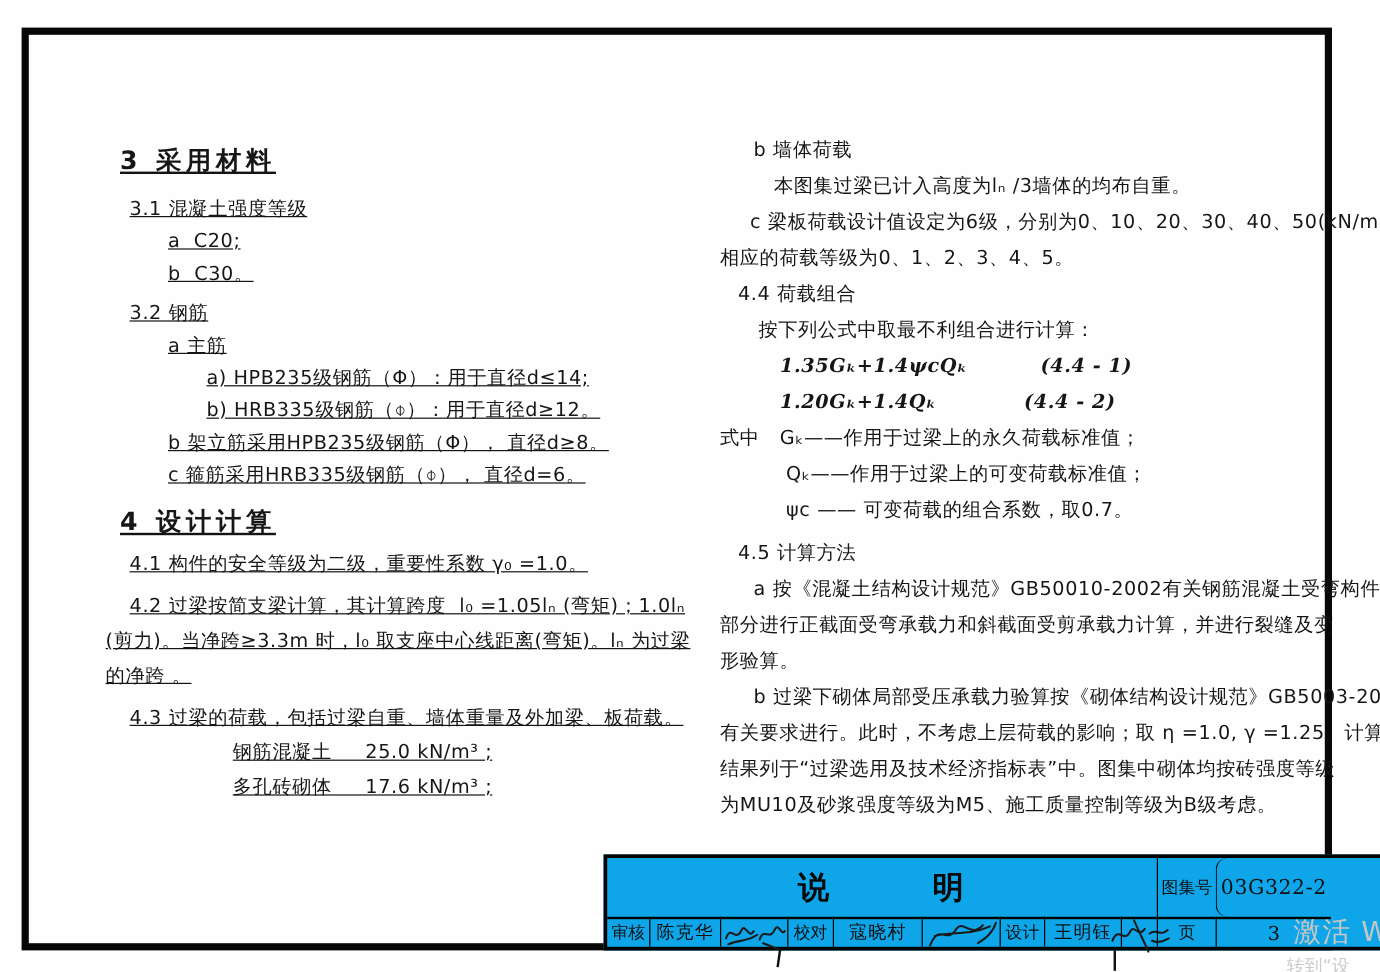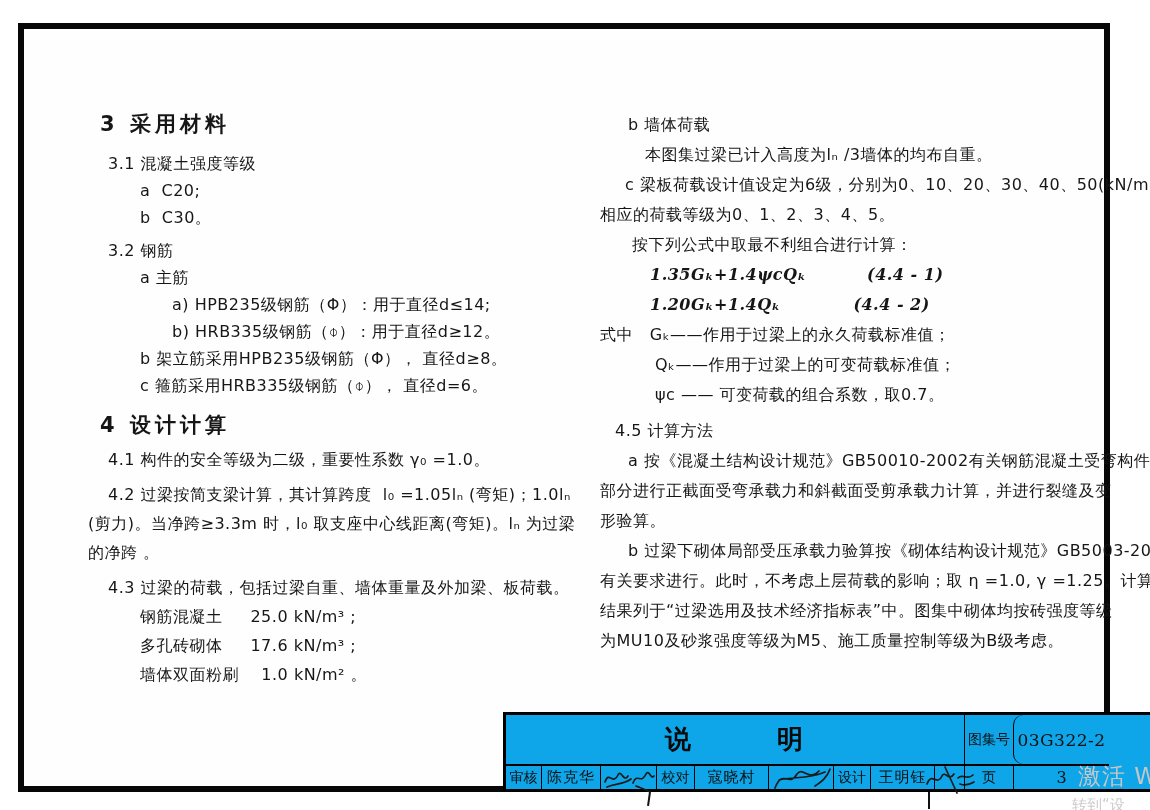--- a/index.html
+++ b/index.html
@@ -9,37 +9,37 @@
     font-family:"DejaVu Sans","Liberation Sans",sans-serif;
     color:#141414;
   }
   
   .frame{
     position:absolute;left:18px;top:23px;width:1092px;height:769px;
     border:6px solid #070707;box-sizing:border-box;background:#fefefe;
   }
   
   .col{position:absolute;}
-  #left-col{left:88px;top:104px;width:482px;}
+  #left-col{left:88px;top:114px;width:482px;text-decoration:underline;}
   #right-col{left:600px;top:110px;width:512px;}
   .ln{
     white-space:pre;font-size:16px;line-height:27px;color:#161616;
     letter-spacing:0.5px;
   }
   #left-col .ln{line-height:27px;}
   #left-col .ln.para{line-height:29px;}
   #right-col .ln{line-height:30px;}
   .sp{margin-top:6px;}
   
   .r-h1{font-size:21px;line-height:40px !important;font-weight:600;margin-left:12px;letter-spacing:4px;}
   .r-h2{margin-left:20px;}
   .r-i2{margin-left:52px;}
   .r-i3{margin-left:84px;}
   .r-i0{margin-left:0;}
-  .r-tbl{margin-left:52px;}
+  .r-tbl{margin-left:106px;}
   
   .r-b1{margin-left:28px;}
   .r-b2{margin-left:45px;}
   .r-c1{margin-left:25px;}
   .r-h3{margin-left:15px;font-weight:500;}
   .r-t1{margin-left:32px;}
   .r-f{margin-left:50px;font-family:"DejaVu Serif",serif;font-style:italic;font-weight:bold;}
   .r-def{margin-left:55px;}
   .r-sz{margin-left:0;}
   
@@ -91,28 +91,28 @@
     <div class="ln r-i2">b 架立筋采用HPB235级钢筋（Φ）， 直径d≥8。</div>
     <div class="ln r-i2">c 箍筋采用HRB335级钢筋（⌽）， 直径d=6。</div>
     <div class="ln r-h1 sp">4 设计计算</div>
     <div class="ln r-h2 para">4.1 构件的安全等级为二级，重要性系数 γ₀ =1.0。</div>
     <div class="ln r-h2 sp para">4.2 过梁按简支梁计算，其计算跨度  l₀ =1.05lₙ (弯矩)；1.0lₙ</div>
     <div class="ln r-i0 para">(剪力)。当净跨≥3.3m 时，l₀ 取支座中心线距离(弯矩)。lₙ 为过梁</div>
     <div class="ln r-i0 para">的净跨 。</div>
     <div class="ln r-h2 sp para">4.3 过梁的荷载，包括过梁自重、墙体重量及外加梁、板荷载。</div>
     <div class="ln r-tbl para">钢筋混凝土     25.0 kN/m³ ;</div>
     <div class="ln r-tbl para">多孔砖砌体     17.6 kN/m³ ;</div>
-    <div class="ln r-tbl para">墙体双面粉刷    1.0 kN/m² 。</div>
   </div>
 
 <div class="col" id="right-col">
     <div class="ln r-b1">b 墙体荷载</div>
     <div class="ln r-b2">本图集过梁已计入高度为lₙ /3墙体的均布自重。</div>
     <div class="ln r-c1">c 梁板荷载设计值设定为6级，分别为0、10、20、30、40、50(kN/m)，</div>
     <div class="ln r-i0">相应的荷载等级为0、1、2、3、4、5。</div>
+    <div class="ln r-h3">4.4 荷载组合</div>
     <div class="ln r-t1">按下列公式中取最不利组合进行计算：</div>
     <div class="ln r-f">1.35Gₖ+1.4ψcQₖ          (4.4 - 1)</div>
     <div class="ln r-f">1.20Gₖ+1.4Qₖ            (4.4 - 2)</div>
     <div class="ln r-sz">式中   Gₖ——作用于过梁上的永久荷载标准值；</div>
     <div class="ln r-def">Qₖ——作用于过梁上的可变荷载标准值；</div>
     <div class="ln r-def">ψc —— 可变荷载的组合系数，取0.7。</div>
     <div class="ln r-h3 sp">4.5 计算方法</div>
     <div class="ln r-b1">a 按《混凝土结构设计规范》GB50010-2002有关钢筋混凝土受弯构件</div>
     <div class="ln r-i0">部分进行正截面受弯承载力和斜截面受剪承载力计算，并进行裂缝及变</div>
     <div class="ln r-i0">形验算。</div>

